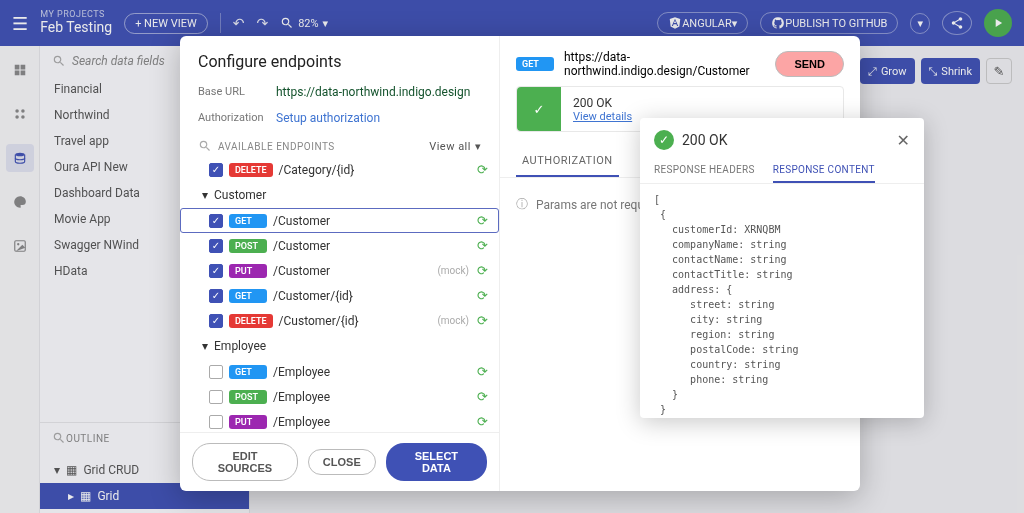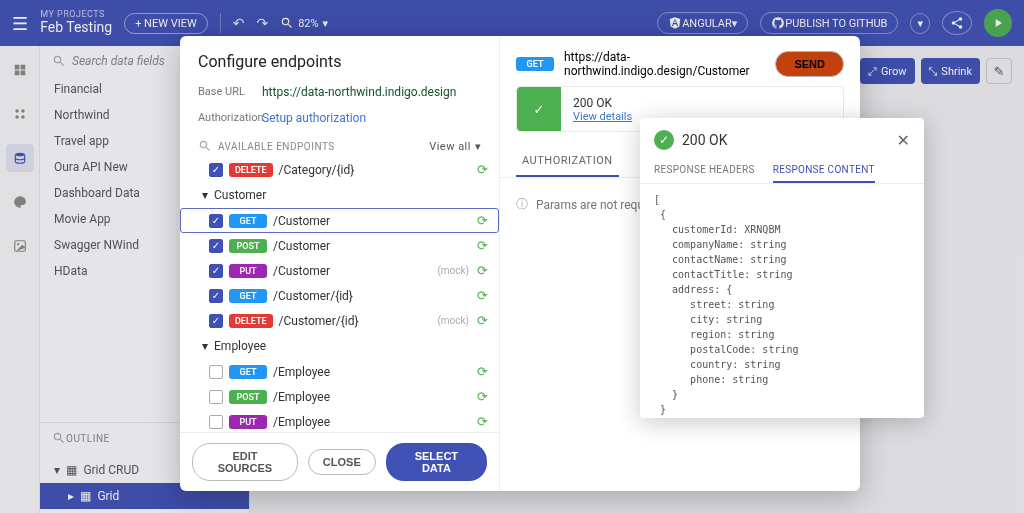--- a/index.html
+++ b/index.html
@@ -34,44 +34,44 @@
   .canvas { flex:1; position:relative; background:#f0f0f3; }
   .bg-toolbar { position:absolute; right:12px; top:12px; display:flex; gap:6px; }
   .bg-chip { background:#3f51b5; color:#fff; font-size:11px; padding:4px 8px; border-radius:4px; display:flex; gap:4px; align-items:center;}
   .bg-edit { width:26px; height:26px; border:1px solid #ccc; border-radius:4px; display:flex; align-items:center; justify-content:center; color:#555; cursor:pointer;}
   
   .overlay { position:absolute; inset:0; background:rgba(50,50,60,.1); }
   .modal { position:absolute; left:180px; top:36px; width:680px; height:455px; background:#fff; border-radius:6px; box-shadow:0 6px 30px rgba(0,0,0,.25); display:flex; }
   .mleft { width:320px; border-right:1px solid #eee; display:flex; flex-direction:column; }
   .mtitle { padding:16px 18px 8px; font-size:16px; color:#222; }
   .cfg-row { display:flex; padding:6px 18px; font-size:12px; color:#666; }
-  .cfg-row .lab { width:64px; color:#777; font-size:11px; }
+  .cfg-row .lab { width:78px; color:#777; font-size:11px; }
   .cfg-row .val { color:#14532d; }
   .cfg-row .link { color:#3f74d1; cursor:pointer; }
   .avail-head { display:flex; align-items:center; padding:8px 18px 4px; color:#888; font-size:10px; letter-spacing:.5px; gap:6px;}
   .avail-viewall { margin-left:auto; color:#555; font-size:11px; cursor:pointer; display:flex; gap:4px; align-items:center;}
   .ep-scroll { flex:1; overflow-y:auto; position:relative; }
   .ep-scroll::-webkit-scrollbar{width:6px}.ep-scroll::-webkit-scrollbar-thumb{background:#ccc;border-radius:3px}
   .grp-head { padding:6px 22px; font-size:12px; color:#333; display:flex; align-items:center; gap:6px;}
   .ep-row { display:flex; align-items:center; padding:4px 10px 4px 28px; gap:6px; font-size:12px; border:1px solid transparent; }
   .ep-row.selected { border:1px solid #5c6bc0; border-radius:3px; }
   .chk { width:14px; height:14px; border:1.5px solid #aaa; border-radius:2px; display:inline-flex; align-items:center; justify-content:center; cursor:pointer; flex-shrink:0;}
   .chk.on { background:#3f51b5; border-color:#3f51b5; color:#fff; font-size:10px;}
-  .verb { font-size:9px; font-weight:600; color:#fff; padding:2px 6px; border-radius:3px; min-width:38px; text-align:center;}
+  .verb { font-size:9px; font-weight:600; color:#fff; padding:2px 6px; border-radius:3px; min-width:38px; text-align:left;}
   .verb.GET{background:#2196f3}.verb.POST{background:#4caf50}.verb.PUT{background:#9c27b0}.verb.DELETE{background:#e53935}
   .path { flex:1; color:#333; }
   .mock { color:#aaa; font-size:10px; margin-right:2px;}
   .rf { color:#4caf50; font-size:13px; cursor:pointer; }
   .mfoot { border-top:1px solid #eee; padding:10px 12px; display:flex; gap:10px; align-items:center;}
   .btn-out { border:1px solid #bbb; color:#555; background:#fff; border-radius:18px; padding:6px 14px; font-size:11px; font-weight:600; cursor:pointer;}
   .btn-pri { background:#3f51b5; color:#fff; border-radius:18px; padding:7px 16px; font-size:11px; font-weight:600; cursor:pointer; border:none; margin-left:auto;}
   .mright { flex:1; display:flex; flex-direction:column; }
   .req-row { padding:14px 16px 8px; display:flex; align-items:center; gap:10px; }
   .req-url { flex:1; font-size:12px; color:#000000; }
-  .send-btn { border:1px solid #bbb; border-radius:18px; padding:6px 18px; font-size:11px; font-weight:600; cursor:pointer; background:#c2410c;}
+  .send-btn { border:1px solid #bbb; border-radius:18px; padding:6px 18px; font-size:11px; font-weight:600; cursor:pointer; background:#fca5a5;}
   .status-card { margin:0 16px; border:1px solid #e8e8e8; border-radius:4px; display:flex; align-items:center; gap:12px; padding:0 0 0 0;}
   .status-ico { width:44px; height:44px; background:#4caf50; color:#fff; display:flex; align-items:center; justify-content:center; border-radius:4px 0 0 4px;}
   .status-txt { font-size:12px; padding:6px 0;}
   .status-txt a { color:#3f74d1; cursor:pointer; font-size:11px; display:block; text-decoration:underline;}
   .tabs-row { padding:14px 16px 0; font-size:11px; letter-spacing:.5px; color:#666; border-bottom:1px solid #eee; }
   .tabs-row span { padding:8px 6px; display:inline-block; border-bottom:2px solid #3f51b5;}
   .params-info { padding:18px 16px; font-size:12px; color:#777; display:flex; gap:8px; align-items:center;}
   
   .popover { position:absolute; left:640px; top:118px; width:284px; height:300px; background:#fff; border-radius:4px; box-shadow:0 4px 24px rgba(0,0,0,.22); display:flex; flex-direction:column; }
   .pop-head { display:flex; align-items:center; padding:12px 14px 8px; gap:8px; }

